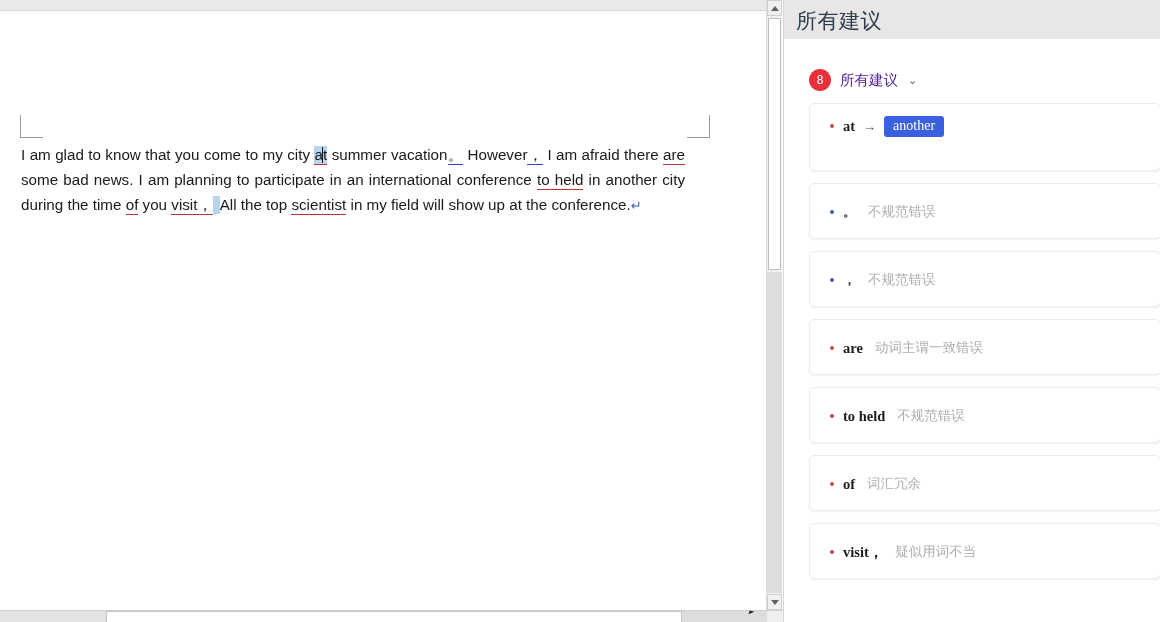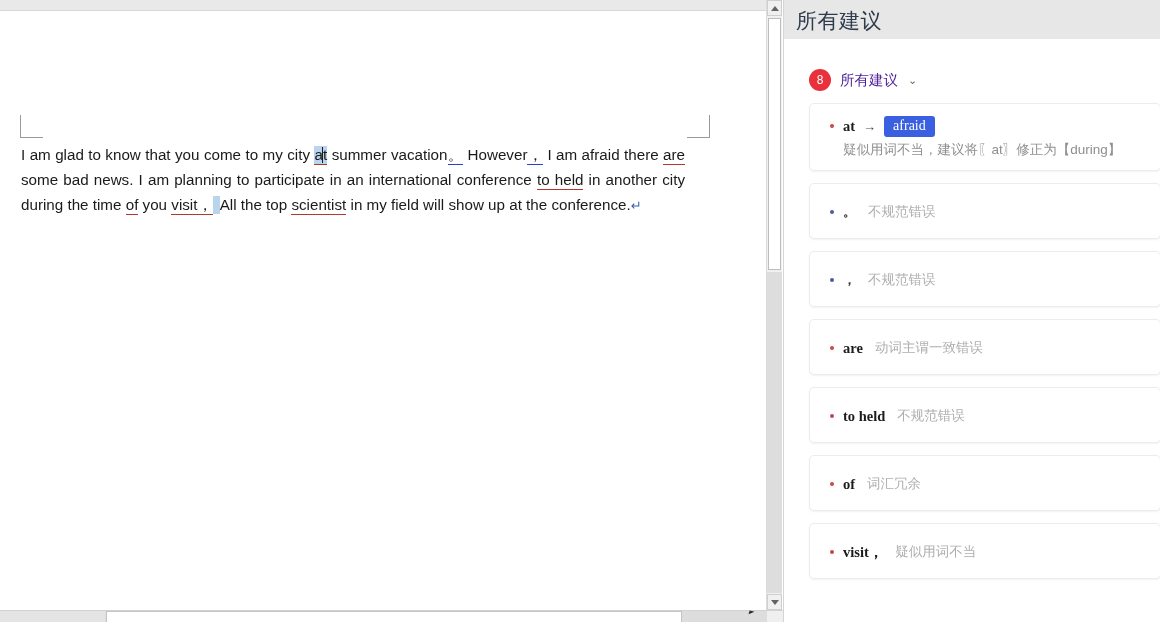--- a/index.html
+++ b/index.html
@@ -353,23 +353,22 @@
         <div class="filter-label">所有建议</div>
         <div class="chev">⌄</div>
       </div>
 
       <div class="cards" id="suggestion-list">
           <div class="card tall">
             <div class="card-row">
               <span class="dot" style="background: rgb(192, 72, 79);"></span>
               <span class="term">at</span>
               <span class="arrow-ch">→</span>
-              <span class="repl">afraid</span>
-            </div>
-            <div class="card-desc">疑似用词不当，建议将〖at〗修正为【during】</div>
+              <span class="repl">another</span>
+            </div>
           </div>
           <div class="card short">
             <div class="card-row">
               <span class="dot" style="background: rgb(74, 90, 158);"></span>
               <span class="term punc">。</span>
               <span class="err-type">不规范错误</span>
             </div>
           </div>
           <div class="card short">
             <div class="card-row">

